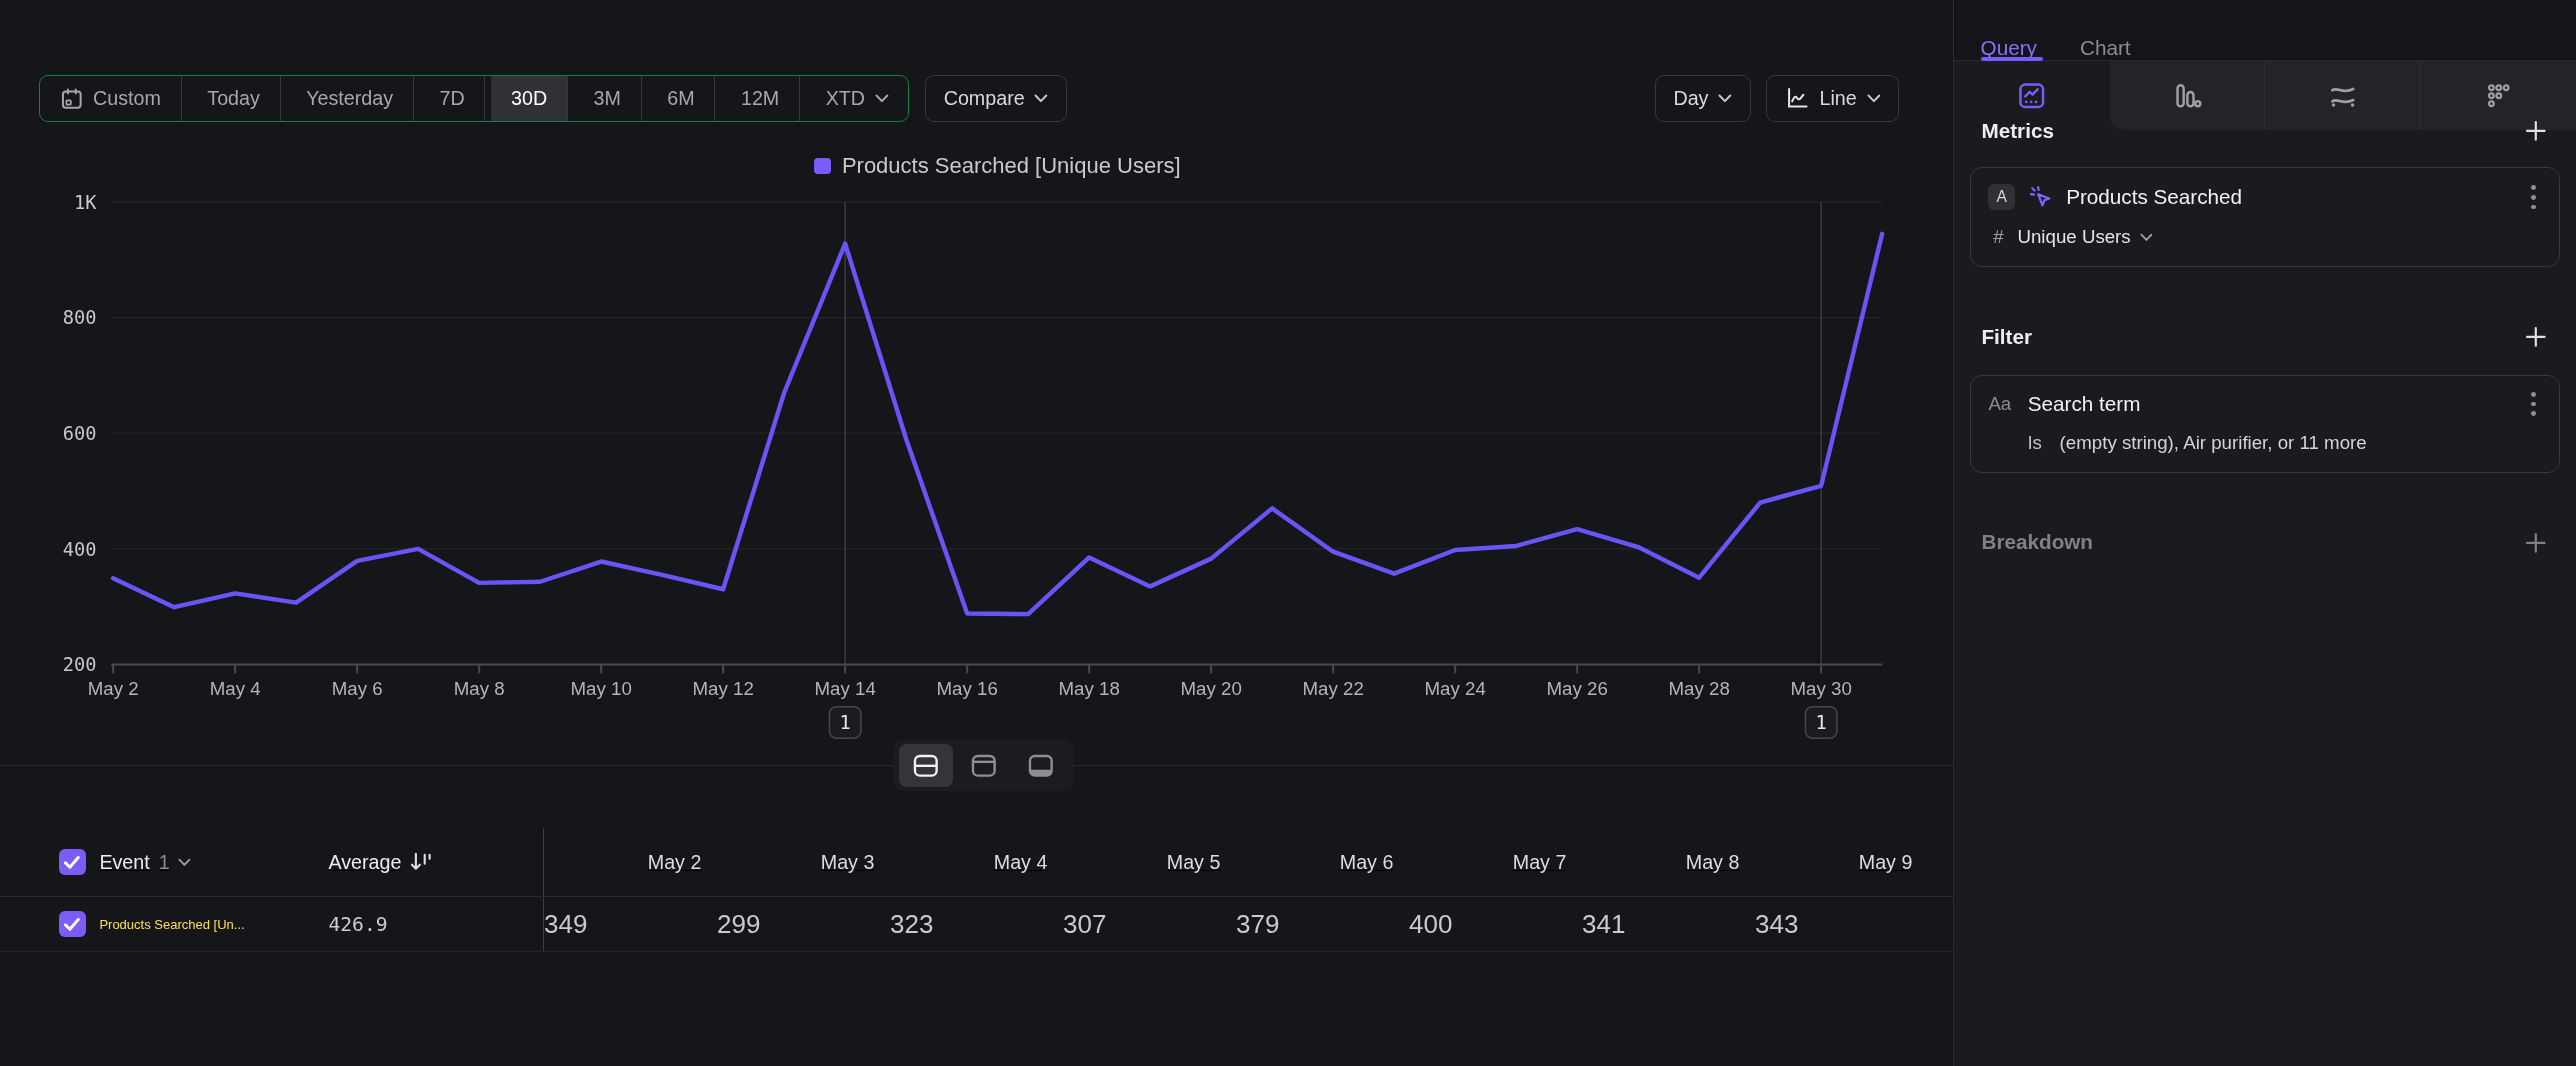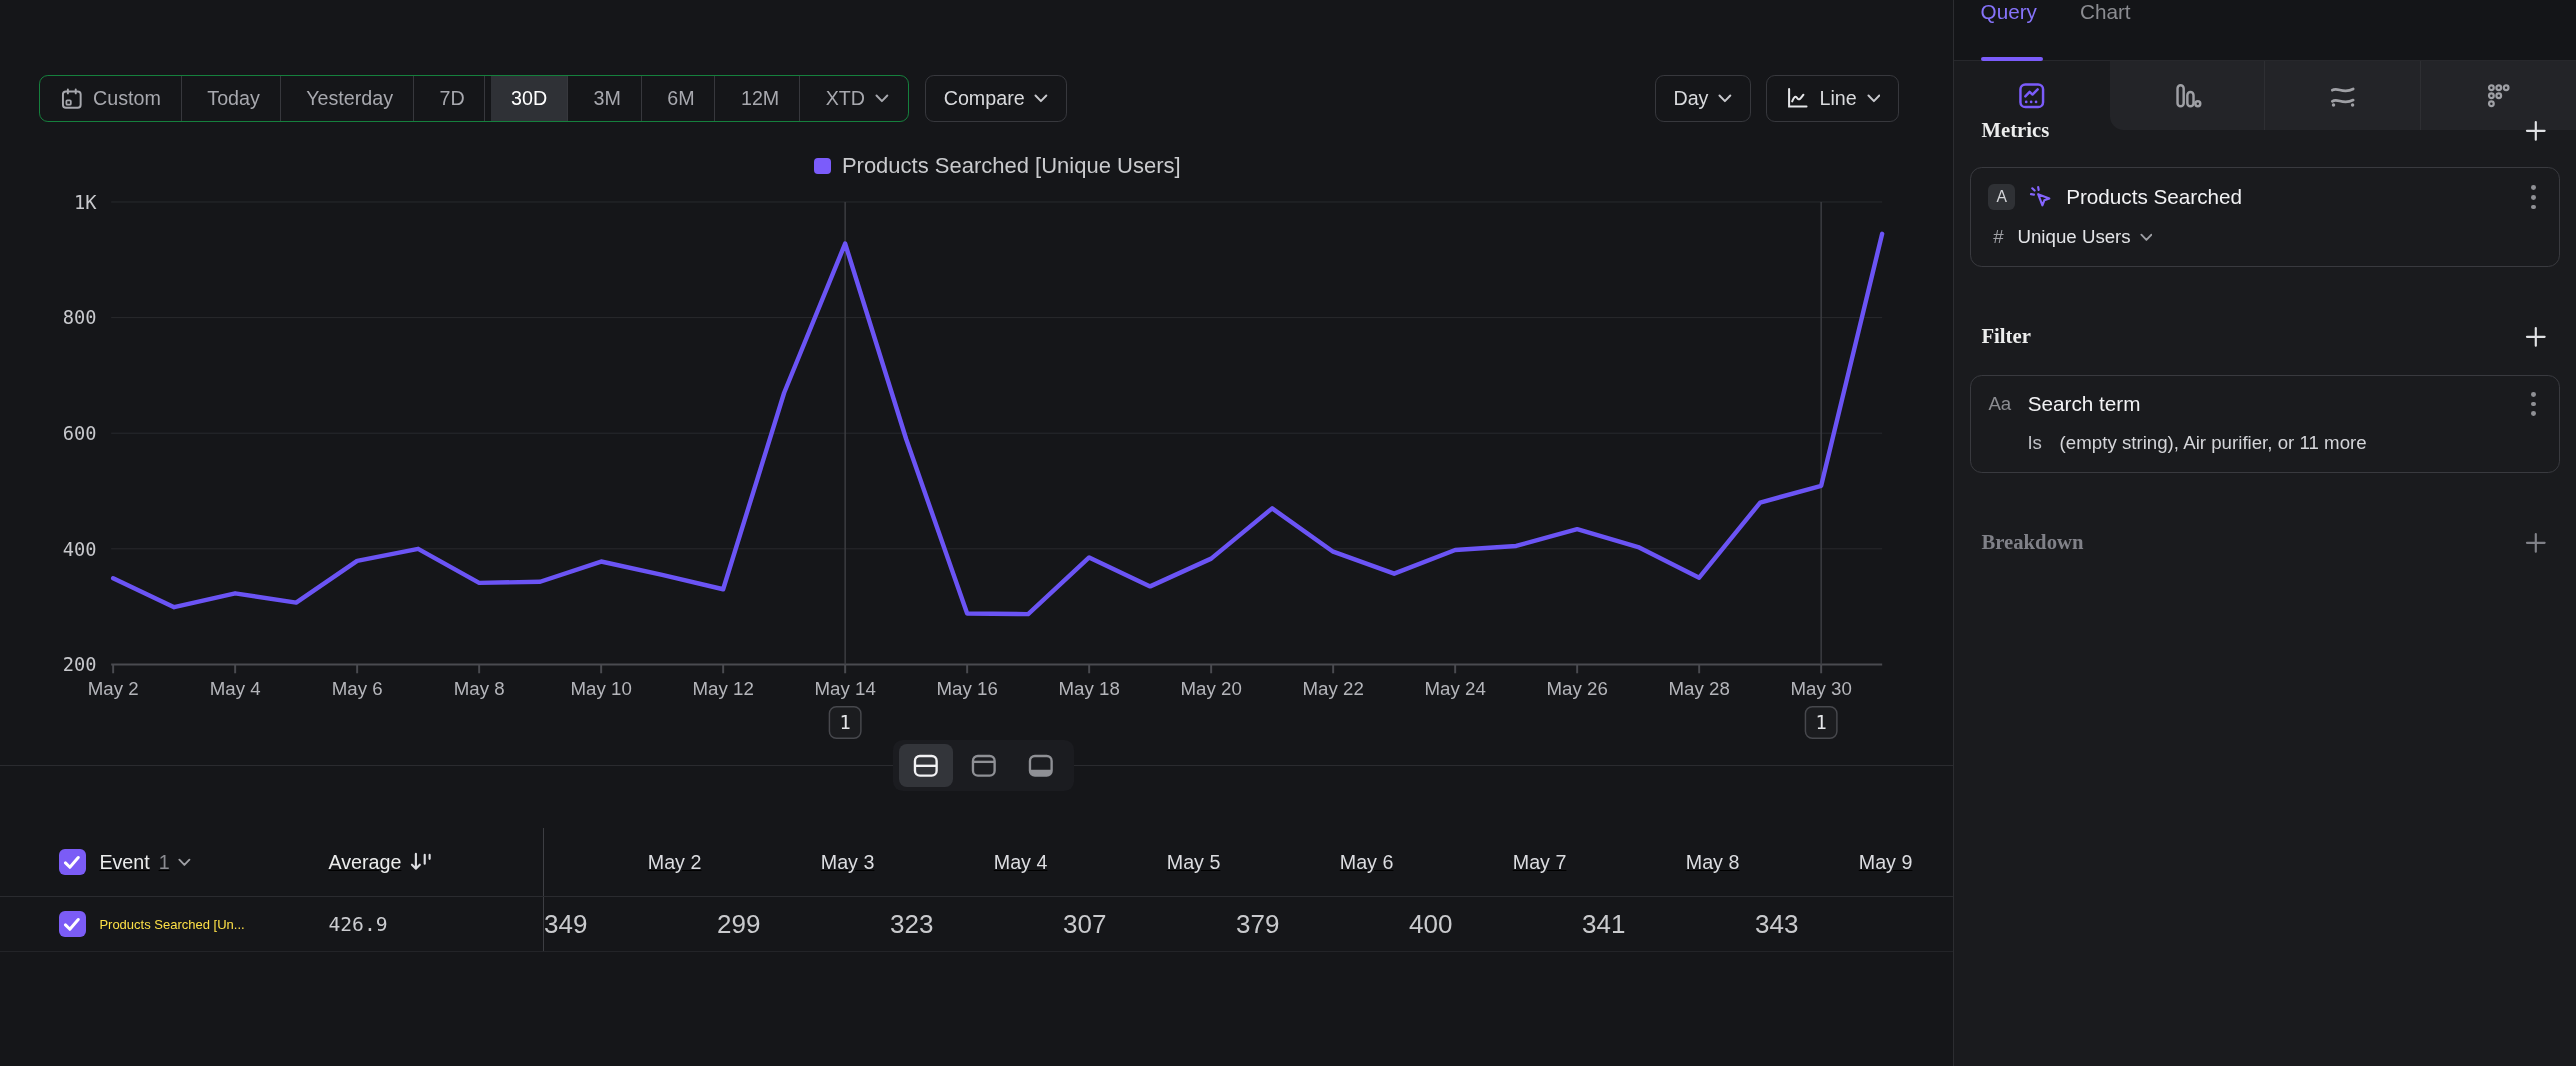--- a/index.html
+++ b/index.html
@@ -53,35 +53,35 @@
   .vdiv { width:1px; align-self:stretch; background:#3d3e43; margin-left:19.7px; flex:none; }
   .tcol { width:173px; flex:none; text-align:right; padding-right:15.7px; color:#dcdde1; font-size:19.7px; font-weight:500; cursor:pointer; }
   .tval { width:173px; flex:none; padding-right:15.7px; color:#c9cacd; font-size:26px; font-family:Liberation Sans, sans-serif; } .dim { color:#8b8c92; }
   .ev-label { font-size:19.7px; font-weight:500; color:#eceded; }
   .ev-count { font-size:19.7px; color:#8b8c92; }
   .row-name { font-size:13px; color:#fde047; white-space:nowrap; }
   .avg-num { font-size:19.7px; color:#cbccd0; font-family:"DejaVu Sans Mono", monospace; }
 
   
   #sidebar { position:absolute; left:1953px; top:0; width:623px; height:1067px; background:#1a1b1e; border-left:1px solid #2c2d31; }
-  #sb-tabs { position:relative; height:61px; background:#141518; border-bottom:1px solid #27282c; display:flex; align-items:flex-start; padding-left:26.6px; gap:43px; }
+  #sb-tabs { position:relative; height:61px; background:#141518; border-bottom:1px solid #27282c; display:flex; align-items:flex-end; padding-left:26.6px; gap:43px; }
   .sb-tab { font-size:20.7px; font-weight:500; cursor:pointer; }
   .sb-tab.active { color:#8673fa; }
   .sb-tab.inactive { color:#8b8c91; }
   #tab-underline { position:absolute; left:26.6px; bottom:-1px; width:62px; height:3.9px; background:#7b5cfb; border-radius:3px; }
   #analysis-tabs { display:flex; height:69px; }
   .an-tab { flex:1; display:flex; align-items:center; justify-content:center; cursor:pointer; color:#9fa0a5; }
   #an-block { display:flex; flex:3; background:#232428; border-bottom-left-radius:13.8px; }
   #an-block .an-tab { border-left:1px solid #2e2f33; }
   #an-block .an-tab:first-child { border-left:none; }
   .an-tab.sel { color:#7b5cfb; }
 
   .sb-section { margin:0 15.7px; }
   .sec-head { display:flex; align-items:center; justify-content:space-between; padding:0 11.8px; }
-  .sec-title { font-size:20.7px; font-weight:700; color:#eceded;font-family:Liberation Serif, serif; }
+  .sec-title { font-size:20.7px; font-weight:700; color:#eceded; }
   .sec-title.dim { color:#808188; }
   .plus { width:25.6px; height:25.6px; display:flex; align-items:center; justify-content:center; cursor:pointer; color:#e0e1e4; }
   .plus.dim { color:#808188; }
   .card { border:1px solid #393a3f; border-radius:11.8px; padding:15.7px 15.7px 17.7px 17.7px; }
   .card-row1 { display:flex; align-items:center; gap:12.8px; }
   .letter-badge { width:26.6px; height:26.6px; background:#2f3135; border-radius:5.9px; color:#d3d4d8; font-size:15.7px; font-weight:500;
                   display:flex; align-items:center; justify-content:center; flex:none; }
   .card-name { font-size:20.7px; font-weight:500; color:#f2f2f4; flex:1; }
   .kebab { display:flex; flex-direction:column; gap:4.9px; align-items:center; width:19.7px; cursor:pointer; }
   .kebab i { width:4.9px; height:4.9px; border-radius:50%; background:#8f9095; }

